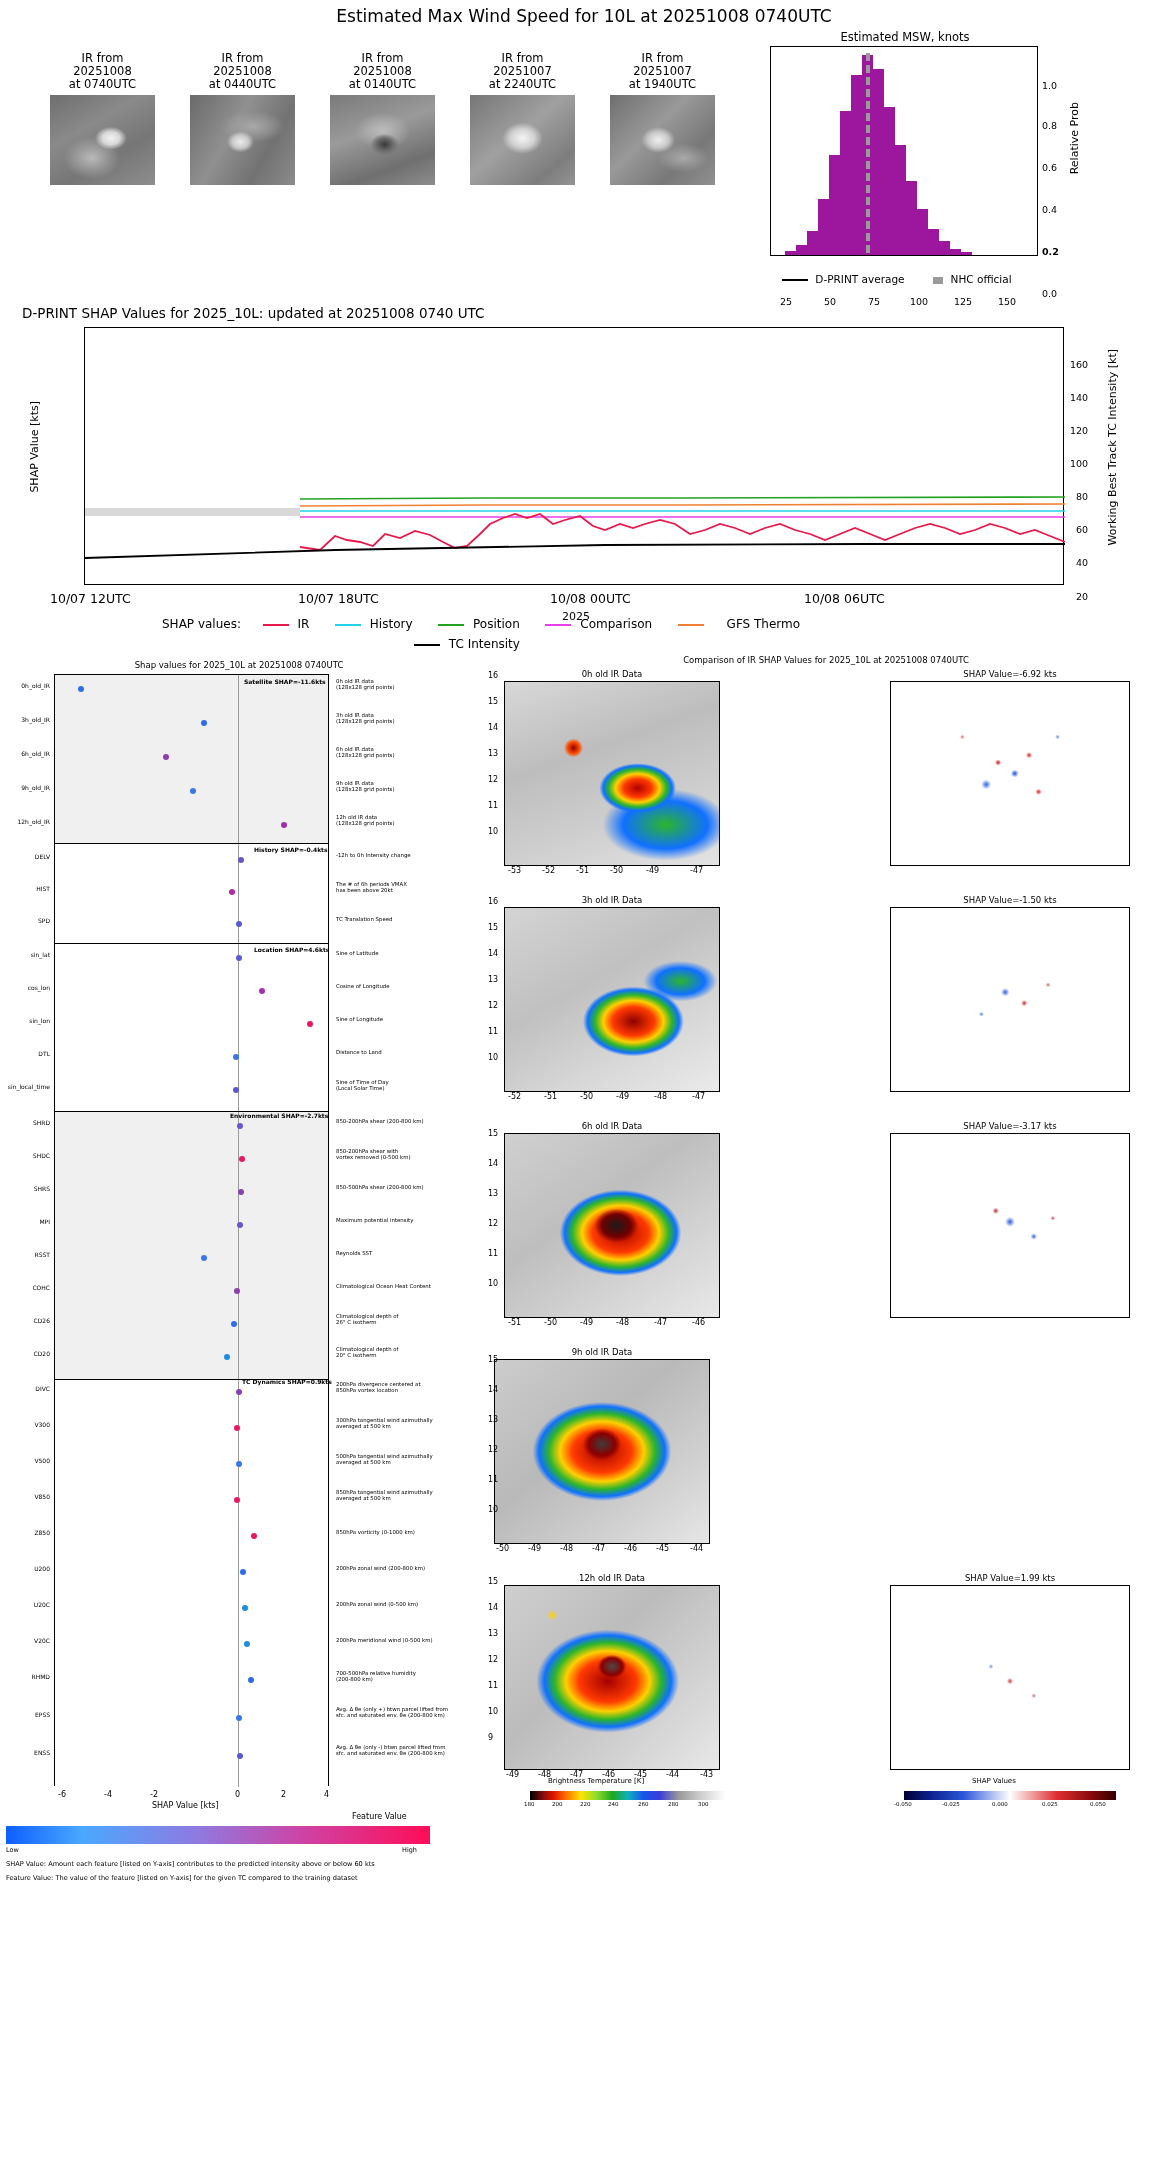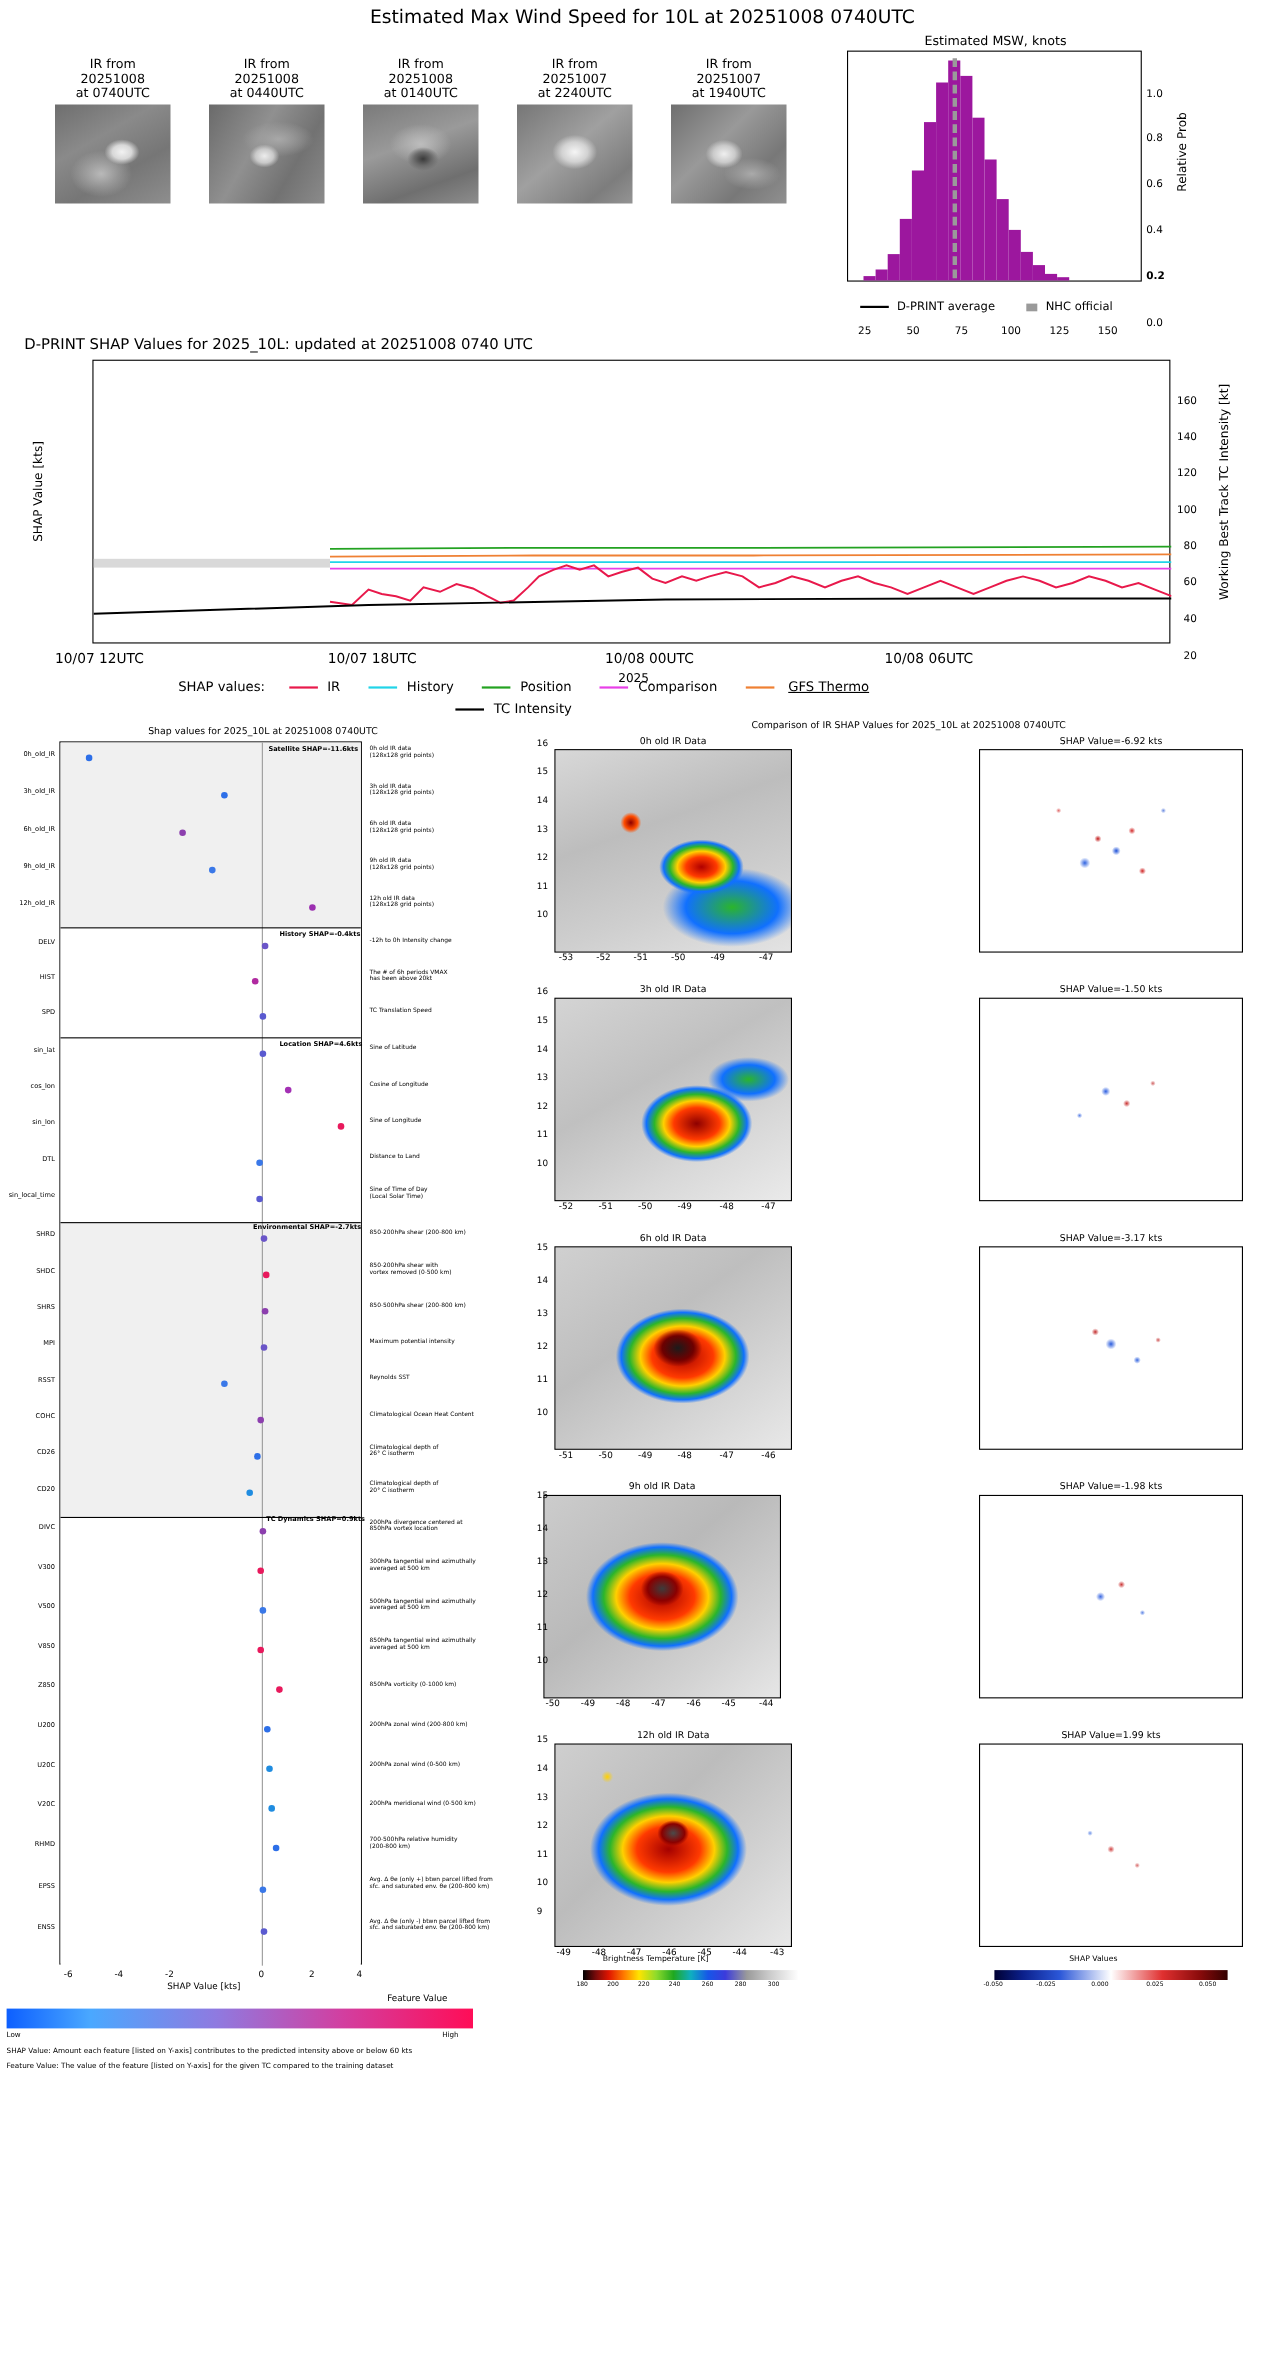--- a/index.html
+++ b/index.html
@@ -196,21 +196,21 @@
     <span class="legend-line" style="border-top-color:#21d4e8;"></span>
     <span style="margin-left:5px;">History</span>
     <span style="display:inline-block;width:18px;"></span>
     <span class="legend-line" style="border-top-color:#23a221;"></span>
     <span style="margin-left:5px;">Position</span>
     <span style="display:inline-block;width:18px;"></span>
     <span class="legend-line" style="border-top-color:#e83fe8;"></span>
     <span style="margin-left:5px;">Comparison</span>
     <span style="display:inline-block;width:18px;"></span>
     <span class="legend-line" style="border-top-color:#ef8033;"></span>
-    <span style="margin-left:9px;text-decoration:underline;">GFS Thermo</span>
+    <span style="margin-left:19px;">GFS Thermo</span>
   </div>
   <div class="abs" style="left:392px;top:332px;font-size:12px;">
     <span class="legend-line" style="border-top-color:#000;"></span>
     <span style="margin-left:5px;">TC Intensity</span>
   </div>
 </div>
 
 <div class="abs" id="dot-panel">
   <div class="abs" style="left:0;top:0;width:470px;text-align:center;font-size:8.5px;">Shap values for 2025_10L at 20251008 0740UTC</div>
 
@@ -498,28 +498,20 @@
     </div>
   </div>
   <div class="abs" style="left:-2px;top:700px;">
     <div class="tiny" style="height:30px;">15</div>
     <div class="tiny" style="height:30px;">14</div>
     <div class="tiny" style="height:30px;">13</div>
     <div class="tiny" style="height:30px;">12</div>
     <div class="tiny" style="height:30px;">11</div>
     <div class="tiny" style="height:30px;">10</div>
   </div>
-  <div class="abs" style="left:400px;top:692px;">
-    <div class="mini-title" style="width:240px;">SHAP Value=-1.98 kts</div>
-    <div class="mini-frame" style="margin-top:2px;width:240px;height:185px;background:
-      radial-gradient(circle 5px at 46% 50%, #3a68e2 0%, rgba(255,255,255,0) 82%),
-      radial-gradient(circle 4px at 54% 44%, #cb3535 0%, rgba(255,255,255,0) 82%),
-      radial-gradient(circle 3px at 62% 58%, #5c84e6 0%, rgba(255,255,255,0) 82%),
-      #ffffff;"></div>
-  </div>
 
   <div class="abs" style="left:14px;top:918px;">
     <div class="mini-title" style="width:216px;">12h old IR Data</div>
     <div class="mini-frame" style="margin-top:2px;width:216px;height:185px;background:
       radial-gradient(ellipse 16px 13px at 50% 44%, #4a4a4a 0%, #8a0000 65%, rgba(255,255,255,0) 90%),
       radial-gradient(ellipse 72px 52px at 48% 52%, #a40000 0%, #ff3a00 40%, #ffd000 58%, #2bb52b 74%, #1070ff 88%, rgba(255,255,255,0) 99%),
       radial-gradient(circle 6px at 22% 16%, #ffd000 0%, rgba(255,255,255,0) 90%),
       linear-gradient(135deg,#cfcfcf 0%,#bcbcbc 40%,#d4d4d4 74%,#e8e8e8 100%);"></div>
     <div style="position:relative;width:216px;height:11px;">
       <span class="abs tiny" style="left:2px;top:1;">-49</span>

